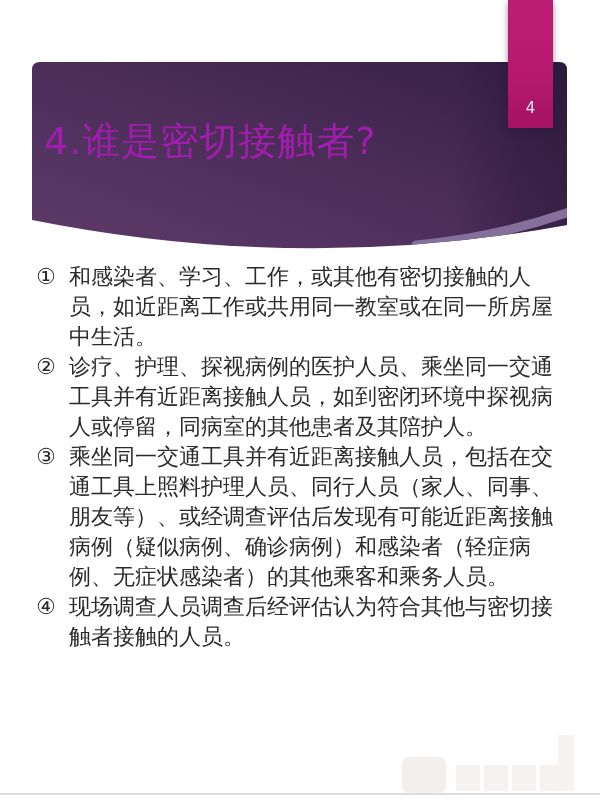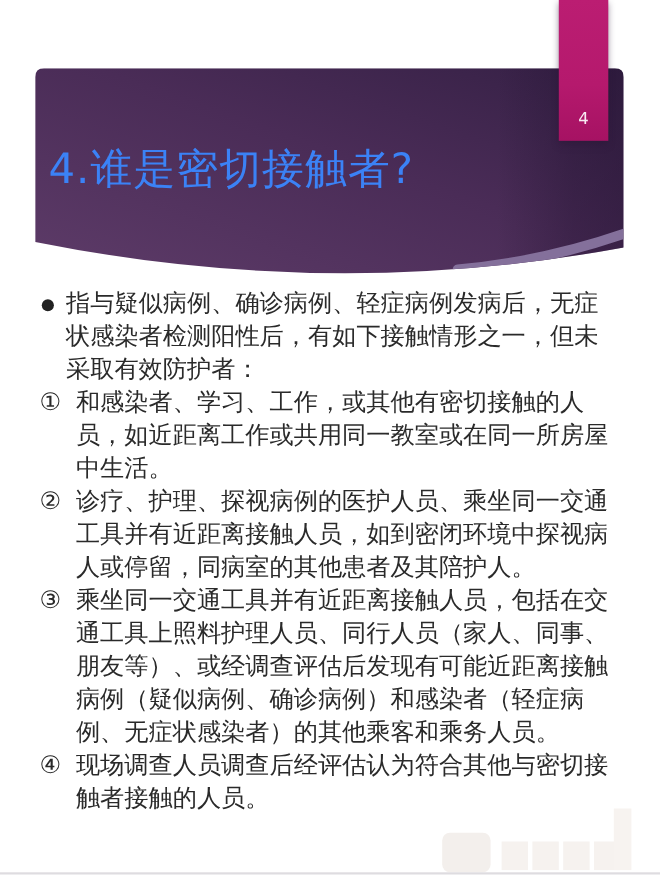--- a/index.html
+++ b/index.html
@@ -16,22 +16,22 @@
     width:600px;height:800px;overflow:hidden;
     background:var(--background);
     font-family:"DejaVu Sans","Liberation Sans",sans-serif;
   }
   .slide{position:relative;width:600px;height:800px;background:var(--background);}
 
   
   .header-svg{position:absolute;left:32px;top:62px;z-index:2;}
 
   .slide-title{
-    position:absolute;left:44px;top:128px;z-index:4;
-    color:#3b82f6;font-size:38px;font-weight:400;
+    position:absolute;left:44px;top:116px;z-index:4;
+    color:#a21caf;font-size:38px;font-weight:400;
     letter-spacing:1px;white-space:nowrap;
   }
 
   
   .page-tab{
     position:absolute;left:508px;top:0;width:45px;height:128px;z-index:5;
     background:linear-gradient(180deg,#bb1d72 0%,var(--accent) 60%,#a61263 100%);
     box-shadow:0 3px 6px rgba(43,22,54,0.5);
     display:flex;align-items:flex-end;justify-content:center;
   }
@@ -83,26 +83,20 @@
   </svg>
 
   <div class="slide-title">4.谁是密切接触者?</div>
 
   <div class="page-tab">
     <span class="num">4</span>
   </div>
 
   <div class="content">
 
-    <div class="row">
-      <span class="marker dot-col">
-          <span class="dot"></span>
-        </span>
-      <span class="text">指与疑似病例、确诊病例、轻症病例发病后，无症状感染者检测阳性后，有如下接触情形之一，但未采取有效防护者：</span>
-    </div>
 
     <div class="row">
       <span class="marker">①</span>
       <span class="text">和感染者、学习、工作，或其他有密切接触的人员，如近距离工作或共用同一教室或在同一所房屋中生活。</span>
     </div>
 
     <div class="row">
       <span class="marker">②</span>
       <span class="text">诊疗、护理、探视病例的医护人员、乘坐同一交通工具并有近距离接触人员，如到密闭环境中探视病人或停留，同病室的其他患者及其陪护人。</span>
     </div>

